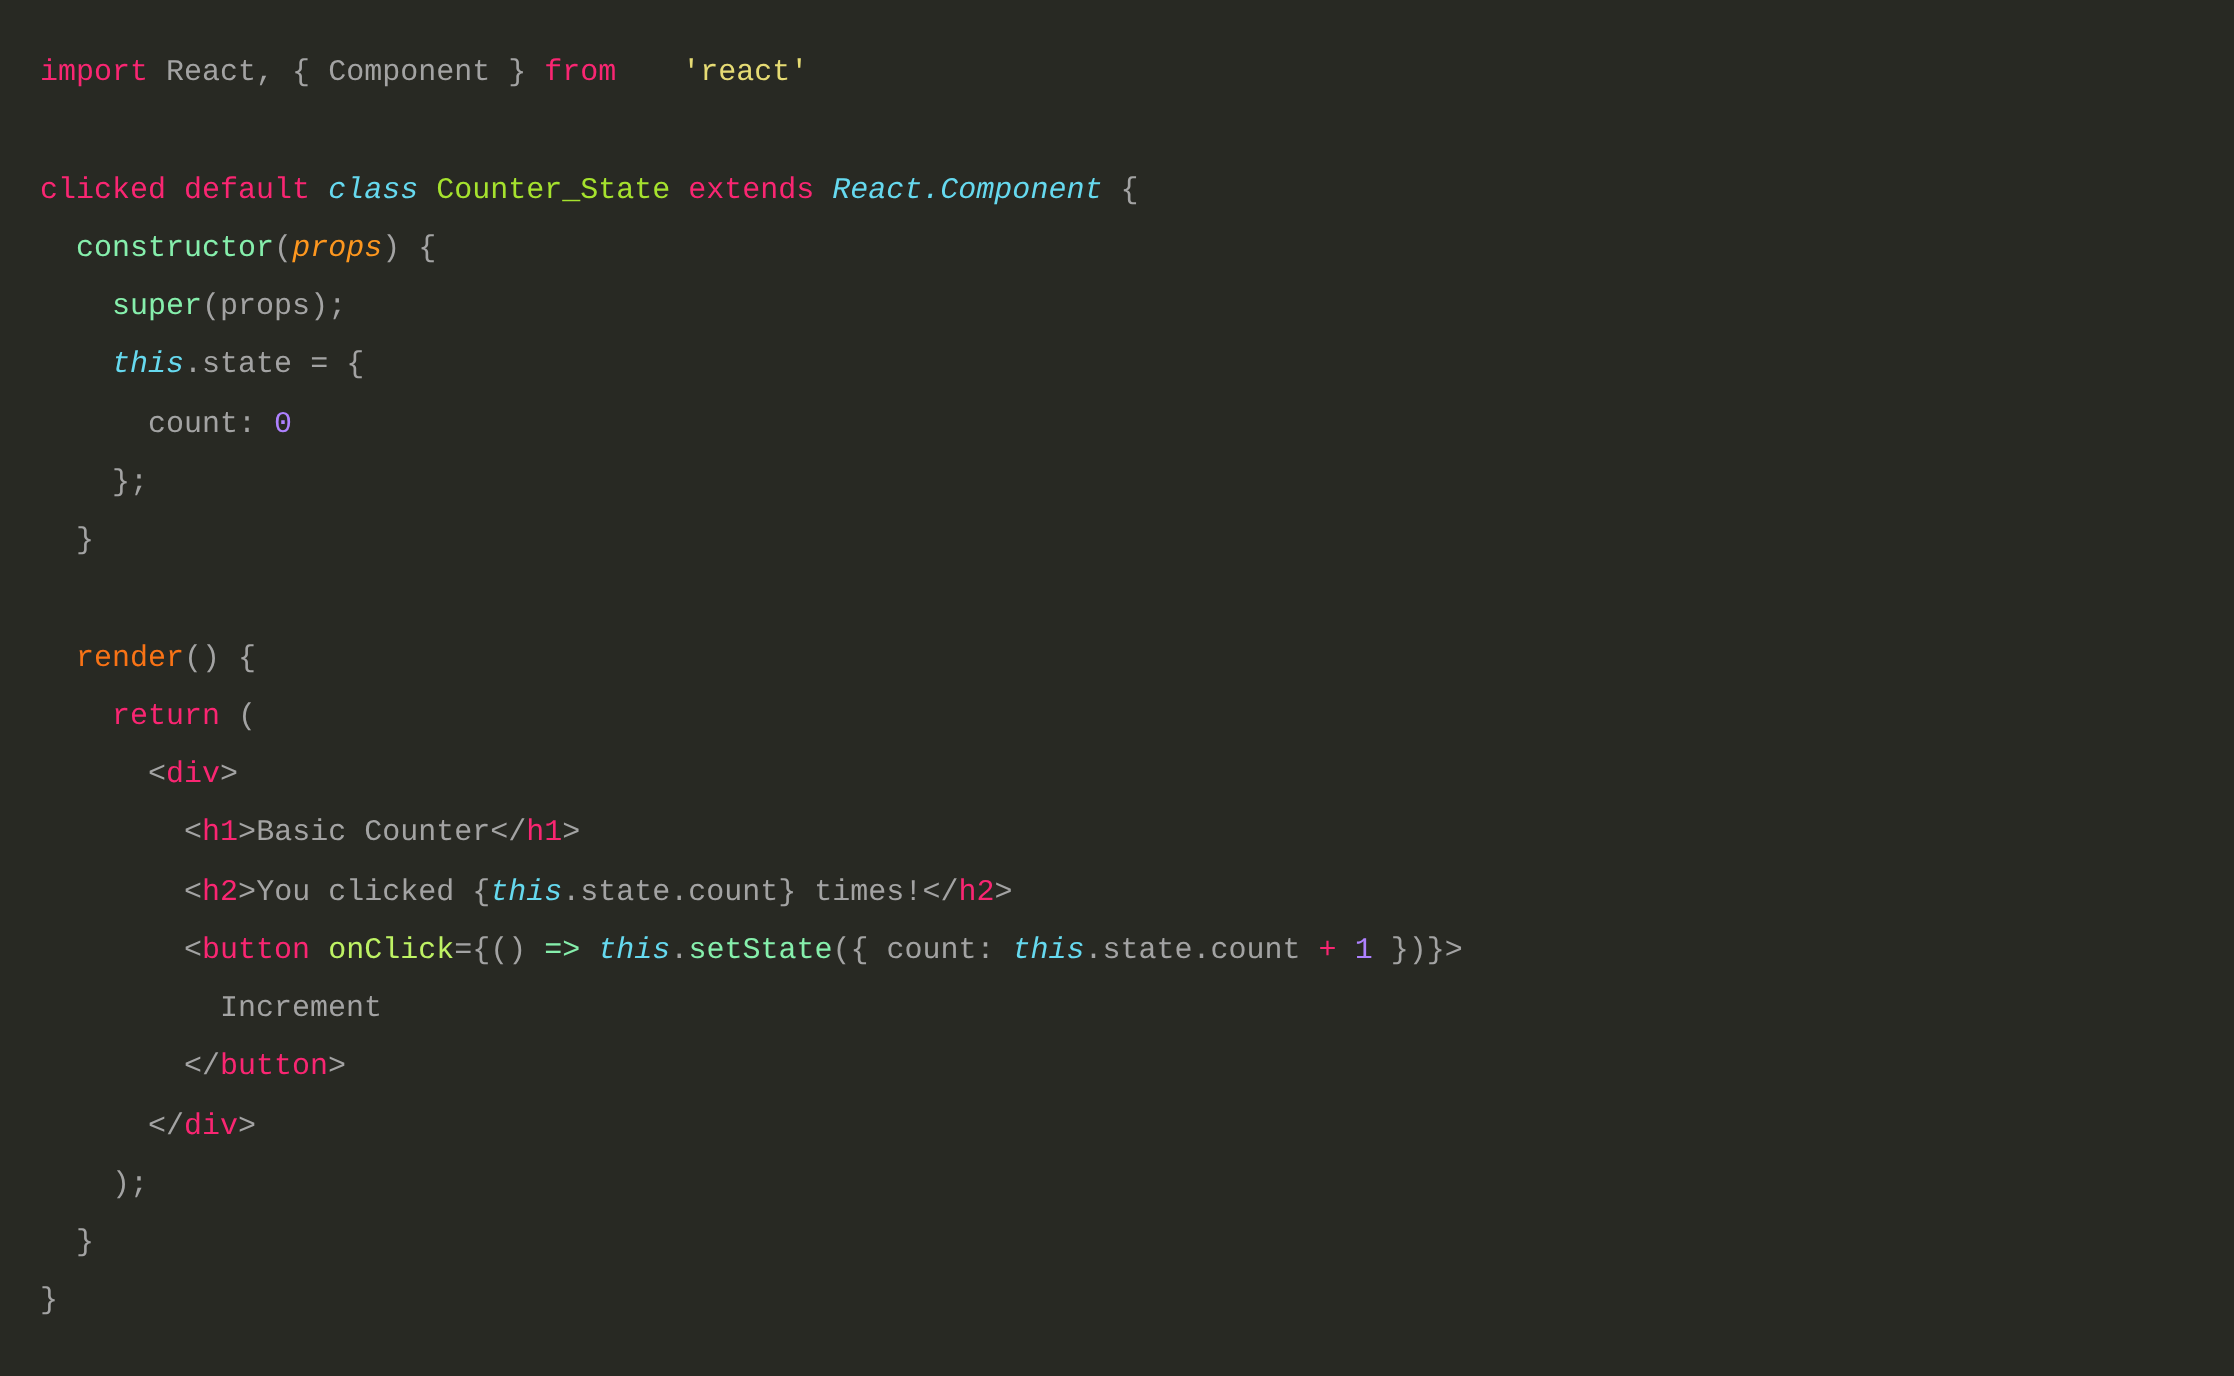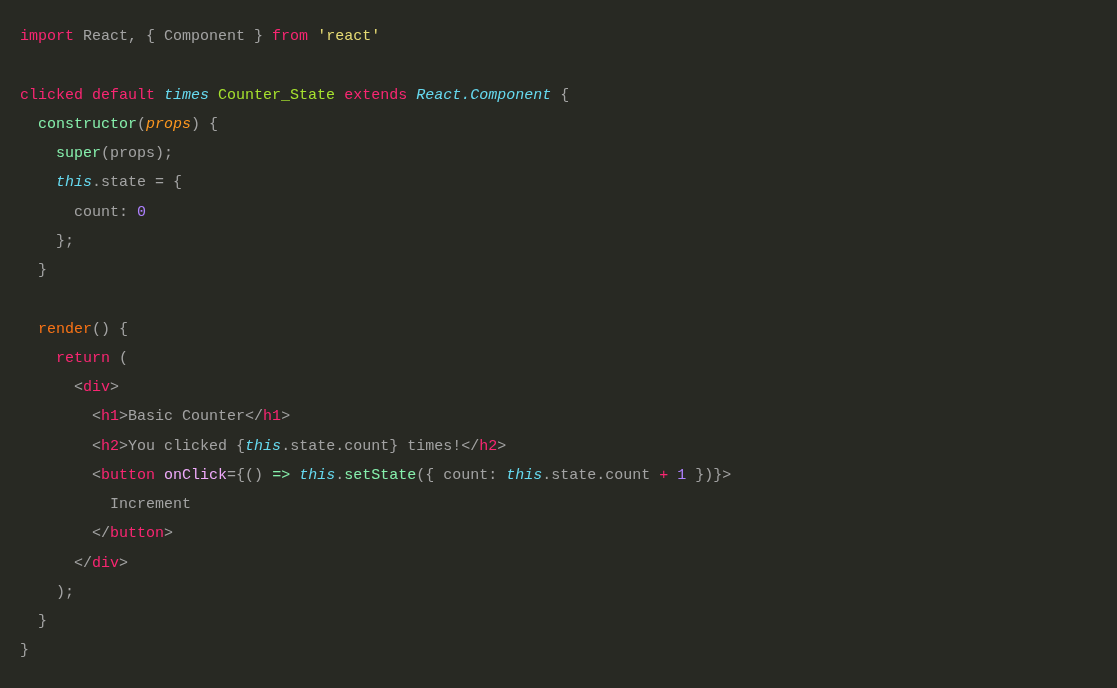--- a/index.html
+++ b/index.html
@@ -18,34 +18,34 @@
       height: 688px;
       overflow: hidden;
     }
     .code-editor {
       white-space: pre;
     }
     .keyword-red { color: #F92672; text-align: right; }
     .keyword-blue { color: #86efac; }
     .keyword-blue-italic { color: #66D9EF; font-style: italic; }
     .class-name { color: #A6E22E; }
-    .string { color: #E6DB74; }
+    .string { color: #E6DB74; margin-left: 24px; }
     .variable { color: #FD971F; font-style: italic; }
     .number { color: #AE81FF; }
     .plain { color: #a3a3a3; }
     .function-name { color: #f97316; }
     .tag-name { color: #F92672; }
-    .attr-name { color: #f0abfc; text-align: center; }
+    .attr-name { color: #bef264; text-align: center; }
   </style>
 </head>
 <body>
 
 <div class="code-editor"><span><span class="keyword-red">import</span> <span class="plain">React</span><span class="plain">, { </span><span class="plain">Component</span><span class="plain"> } </span><span class="keyword-red">from</span><span> </span><span class="string">'react'</span></span>
 
-<span><span class="keyword-red">clicked</span> <span class="keyword-red">default</span> <span class="keyword-blue-italic">times</span> <span class="class-name">Counter_State</span> <span class="keyword-red">extends</span> <span class="keyword-blue-italic">React.Component</span><span class="plain"> {</span></span>
+<span><span class="keyword-red">clicked</span> <span class="keyword-red">default</span> <span class="keyword-blue-italic">class</span> <span class="class-name">Counter_State</span> <span class="keyword-red">extends</span> <span class="keyword-blue-italic">React.Component</span><span class="plain"> {</span></span>
 <span>  <span class="keyword-blue">constructor</span><span class="plain">(</span><span class="variable">props</span><span class="plain">) {</span></span>
 <span>    <span class="keyword-blue">super</span><span class="plain">(</span><span class="plain">props</span><span class="plain">);</span></span>
 <span>    <span class="keyword-blue-italic">this</span><span class="plain">.</span><span class="plain">state</span><span class="plain"> = {</span></span>
 <span>      <span class="plain">count</span><span class="plain">: </span><span class="number">0</span></span>
 <span>    <span class="plain">};</span></span>
 <span>  <span class="plain">}</span></span>
 
 <span>  <span class="function-name">render</span><span class="plain">() {</span></span>
 <span>    <span class="keyword-red">return</span><span class="plain"> (</span></span>
 <span>      <span class="plain">&lt;</span><span class="tag-name">div</span><span class="plain">&gt;</span></span>

